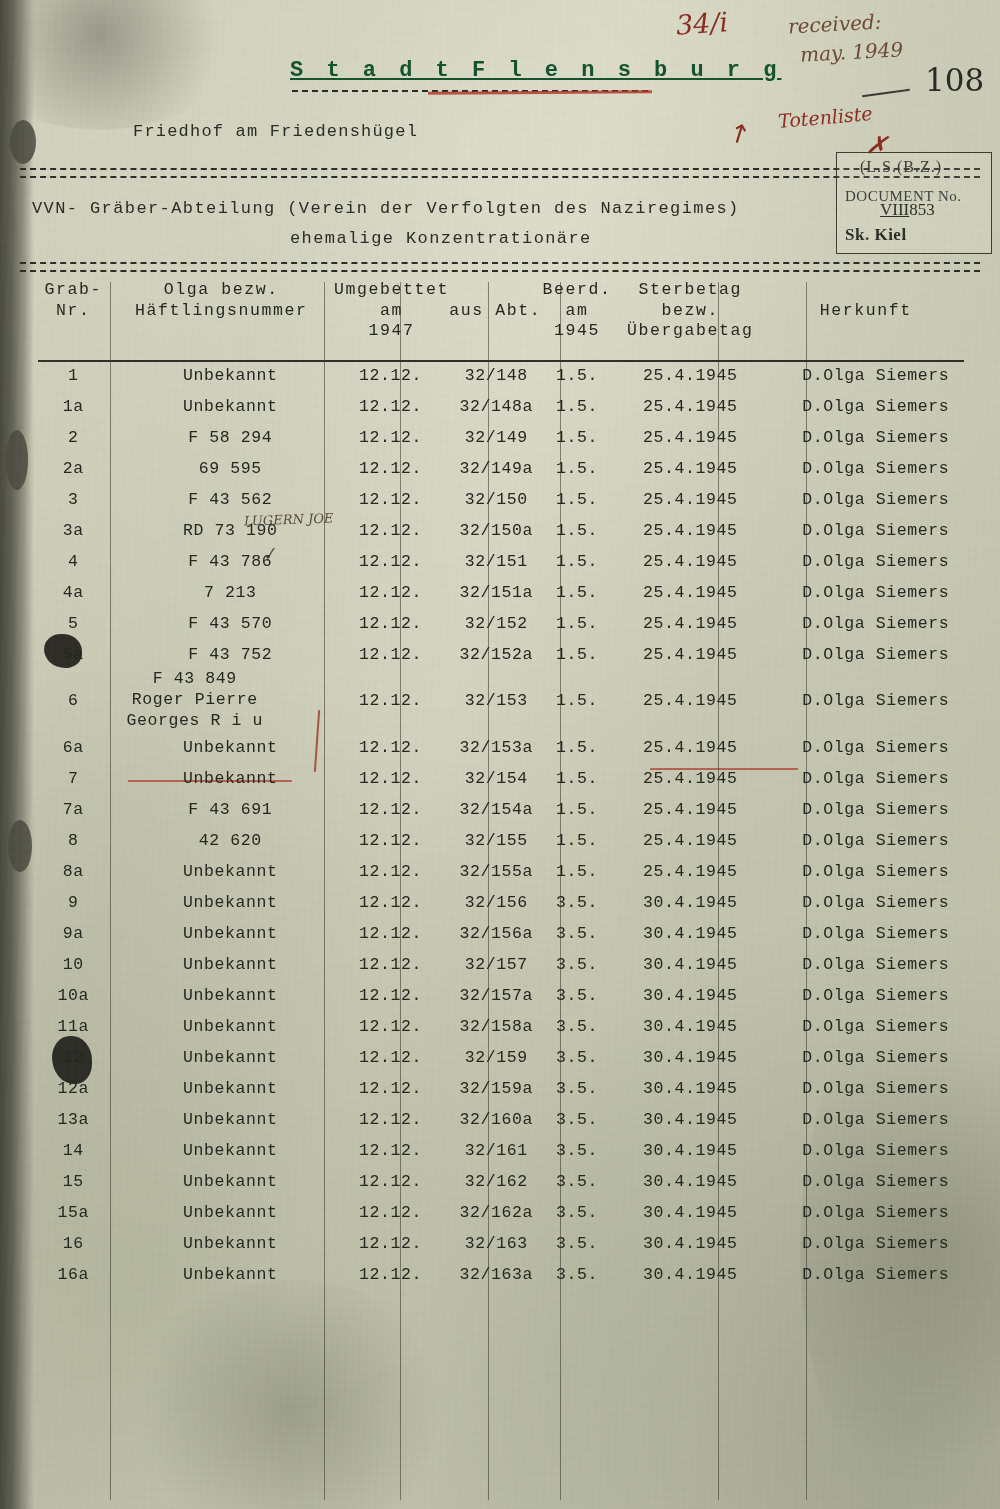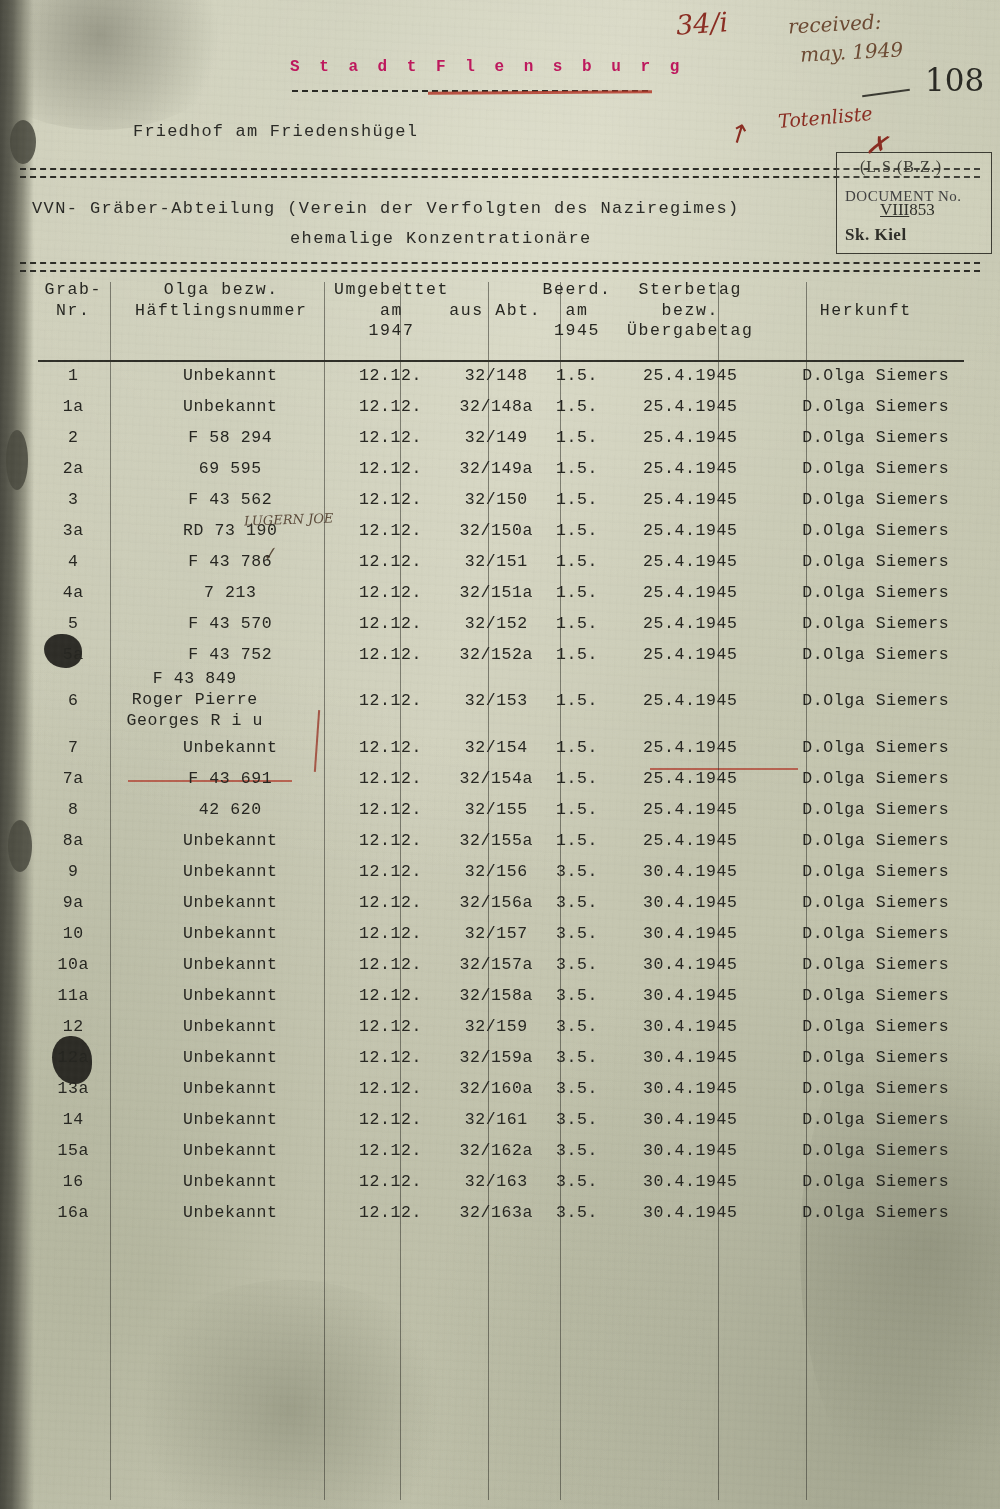--- a/index.html
+++ b/index.html
@@ -59,24 +59,25 @@
     border-radius: 50%;
     pointer-events: none;
   }
 
   .content { position: absolute; inset: 0; }
 
   
   .title {
     position: absolute;
     left: 290px; top: 58px;
-    font-size: 16px;
+    font-size: 22px;
     letter-spacing: 5px;
     font-weight: 700;
-    color: #be185d;
+    color: #14532d;
+    text-decoration: underline;
   }
   .title-underline {
     position: absolute;
     left: 292px; top: 90px;
     width: 356px; height: 0;
     border-top: 2px dashed #2a2a25;
   }
   .title-redline {
     position: absolute;
     left: 428px; top: 91px;
@@ -449,20 +450,29 @@
                 <div>Georges R i u</div>
               </span>
             </td>
             <td class="col-um" style="height: 62px; line-height: 62px;">12.12.</td>
             <td class="col-abt" style="height: 62px; line-height: 62px;">32/153</td>
             <td class="col-beerd" style="height: 62px; line-height: 62px;">1.5.</td>
             <td class="col-sterbe" style="height: 62px; line-height: 62px;">25.4.1945</td>
             <td class="col-herk" style="height: 62px; line-height: 62px;">D.Olga Siemers</td>
           </tr>
           <tr>
+            <td class="col-nr">6a</td>
+            <td class="col-name">Unbekannt</td>
+            <td class="col-um">12.12.</td>
+            <td class="col-abt">32/153a</td>
+            <td class="col-beerd">1.5.</td>
+            <td class="col-sterbe">25.4.1945</td>
+            <td class="col-herk">D.Olga Siemers</td>
+          </tr>
+          <tr>
             <td class="col-nr">7</td>
             <td class="col-name">Unbekannt</td>
             <td class="col-um">12.12.</td>
             <td class="col-abt">32/154</td>
             <td class="col-beerd">1.5.</td>
             <td class="col-sterbe">25.4.1945</td>
             <td class="col-herk">D.Olga Siemers</td>
           </tr>
           <tr>
             <td class="col-nr">7a</td>
@@ -561,20 +571,29 @@
             <td class="col-abt">32/160a</td>
             <td class="col-beerd">3.5.</td>
             <td class="col-sterbe">30.4.1945</td>
             <td class="col-herk">D.Olga Siemers</td>
           </tr>
           <tr>
             <td class="col-nr">14</td>
             <td class="col-name">Unbekannt</td>
             <td class="col-um">12.12.</td>
             <td class="col-abt">32/161</td>
+            <td class="col-beerd">3.5.</td>
+            <td class="col-sterbe">30.4.1945</td>
+            <td class="col-herk">D.Olga Siemers</td>
+          </tr>
+          <tr>
+            <td class="col-nr">15</td>
+            <td class="col-name">Unbekannt</td>
+            <td class="col-um">12.12.</td>
+            <td class="col-abt">32/162</td>
             <td class="col-beerd">3.5.</td>
             <td class="col-sterbe">30.4.1945</td>
             <td class="col-herk">D.Olga Siemers</td>
           </tr>
           <tr>
             <td class="col-nr">15a</td>
             <td class="col-name">Unbekannt</td>
             <td class="col-um">12.12.</td>
             <td class="col-abt">32/162a</td>
             <td class="col-beerd">3.5.</td>

